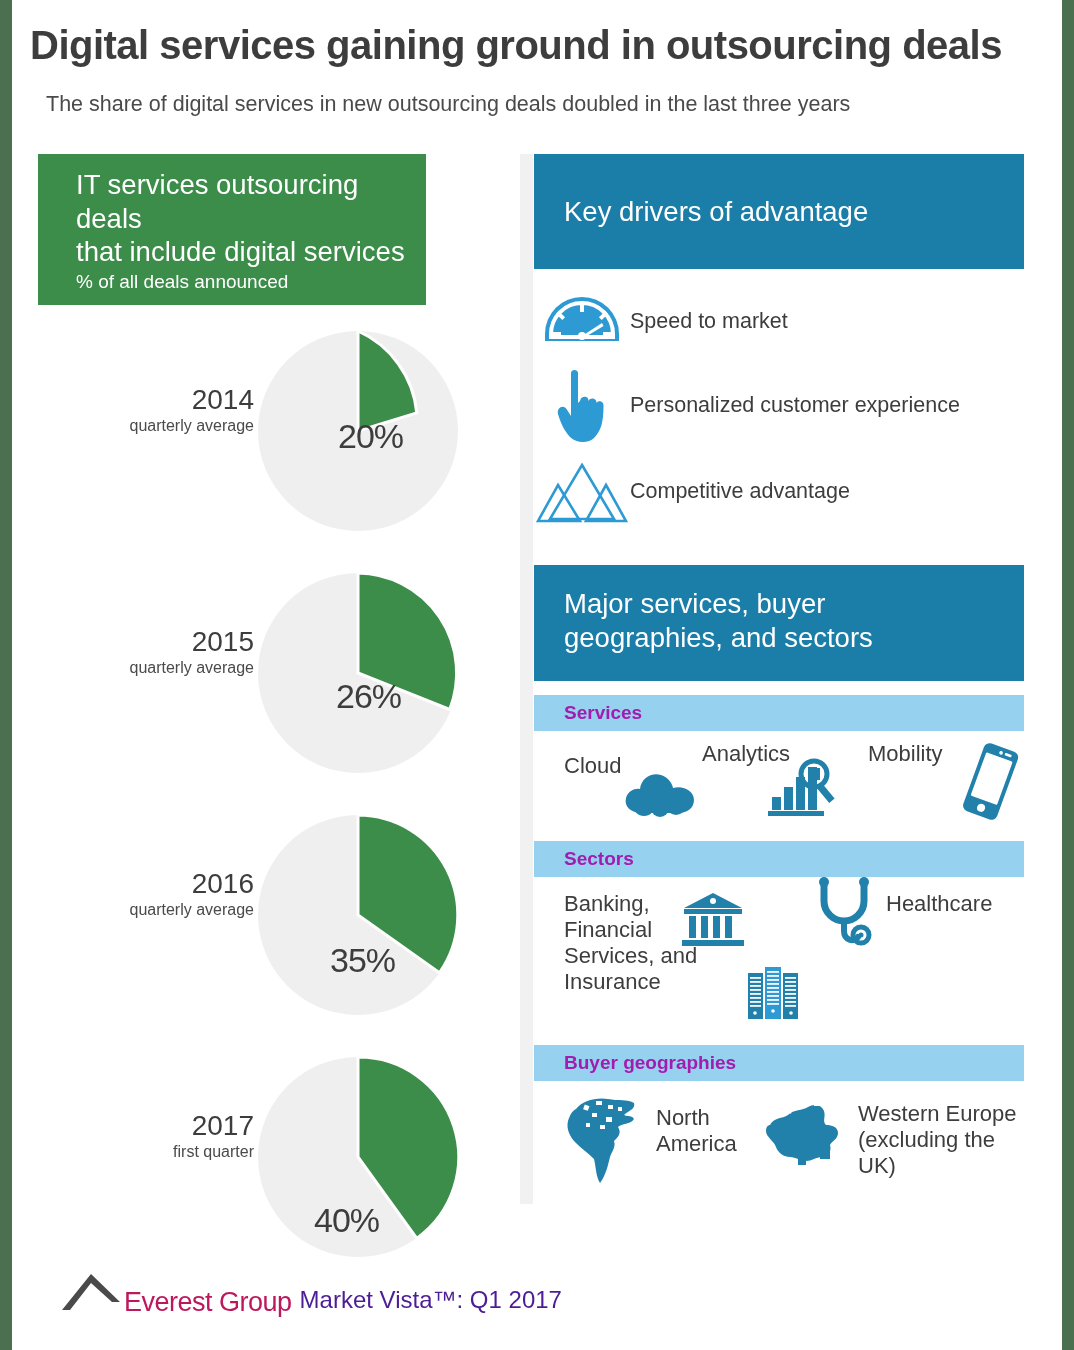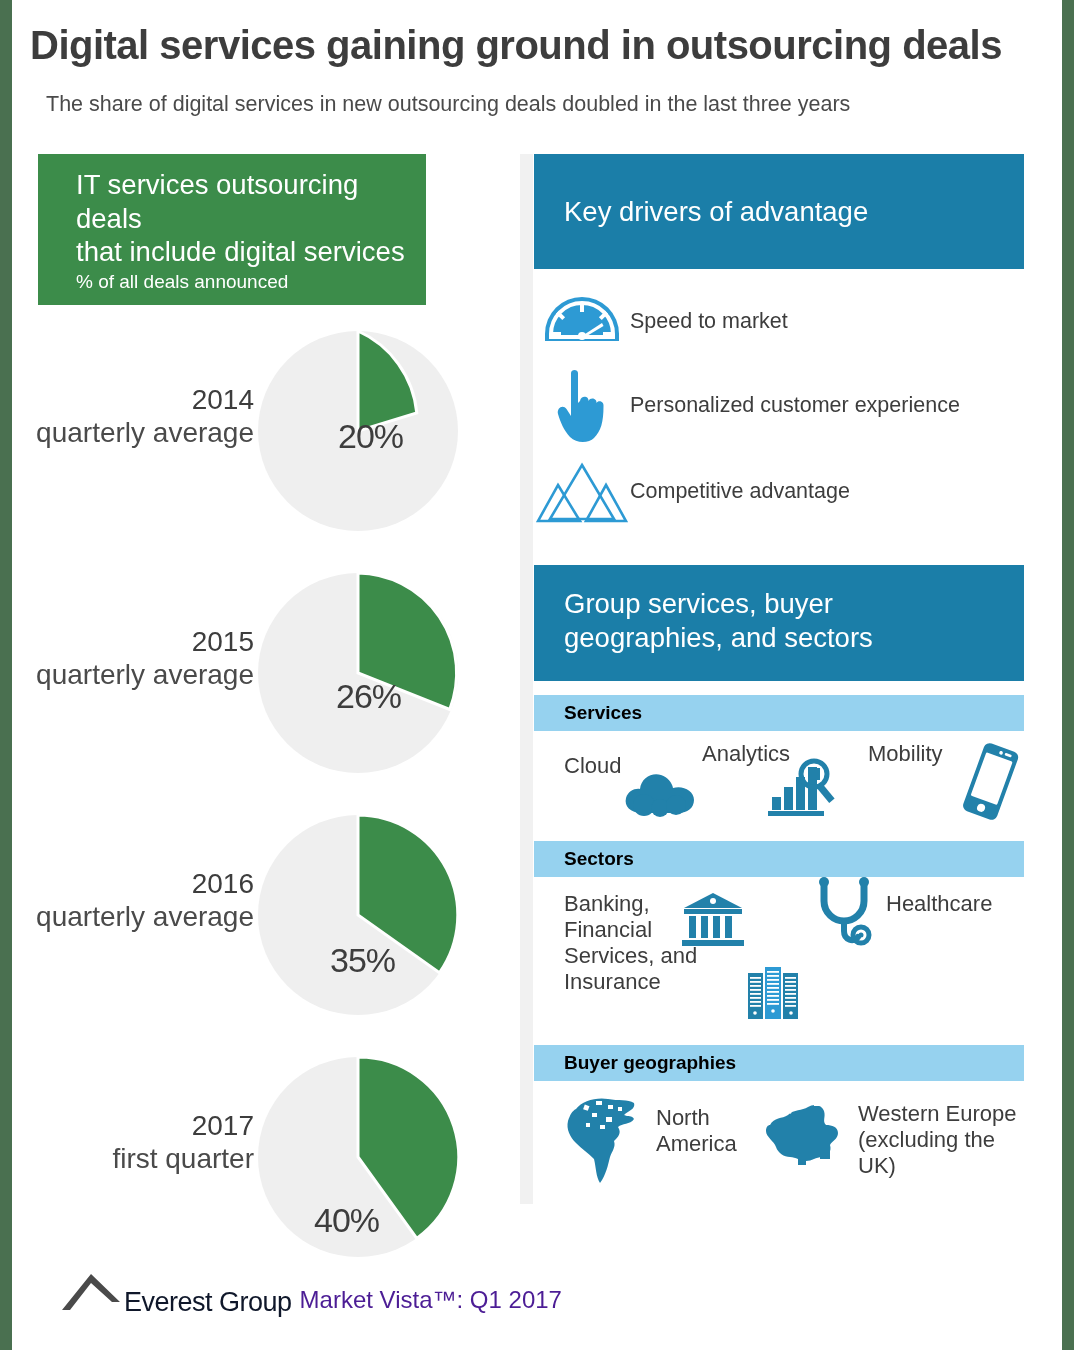--- a/index.html
+++ b/index.html
@@ -50,50 +50,50 @@
     background: #1b7ea8; color: #ffffff;
     padding: 0 0 0 30px; width: 490px;
     display: flex; align-items: center;
   }
   .panel-head-blue .line { font-size: 27.5px; line-height: 1.22; }
 
   
   .pie-row { position: relative; height: 240px; }
   .pie-labels { position: absolute; right: 262px; text-align: right; width: 220px; }
   .pie-year  { font-size: 28px; color: #3d3d3d; line-height: 1.05; }
-  .pie-sub   { font-size: 28px; color: #4a4a4a; line-height: 1.2; margin-top: 2px; }
+  .pie-sub   { font-size: 16px; color: #4a4a4a; line-height: 1.2; margin-top: 2px; }
   .pie-wrap  { position: absolute; left: 216px; top: 0; width: 208px; height: 208px; }
   .pie-svg   { display: block; }
   .pie-value {
     position: absolute; font-size: 34px; color: #3d3d3d; letter-spacing: -1px;
     white-space: nowrap;
   }
 
   
   .drivers { padding: 22px 0 0 0; }
   .driver {
     display: flex; align-items: center; margin-bottom: 14px;
   }
   .driver .ico { width: 96px; flex: 0 0 96px; display: flex; justify-content: center; align-items: center; }
   .driver .lbl { font-size: 21.5px; color: #3d3d3d; line-height: 1.2; }
 
   
   .band {
-    background: #96d2ef; color: #000000;
+    background: #96d2ef; color: #a21caf;
     font-size: 19px; font-weight: bold;
     padding: 7px 0 7px 30px; width: 490px;
   }
   .band-body { position: relative; width: 490px; }
 
   .item-lbl { font-size: 22px; color: #3d3d3d; line-height: 1.18; }
 
   
   .footer { position: absolute; left: 60px; top: 1268px; display: flex; align-items: flex-end; }
   .logo-mark { margin-right: 2px; }
-  .logo-text { font-size: 27px; color: #0f172a; letter-spacing: -0.5px; line-height: 1; text-align: center; }
+  .logo-text { font-size: 27px; color: #be185d; letter-spacing: -0.5px; line-height: 1; text-align: center; }
   .footer-note { font-size: 24px; color: #4c1d95; margin-left: 8px; line-height: 1.35; }
 
   .abs { position: absolute; }
 </style>
 </head>
 <body>
 
 <div id="page">
 
   <div class="rail rail-left"></div>
@@ -224,21 +224,21 @@
           </svg>
         </span>
         <span class="lbl">Competitive advantage</span>
       </div>
 
     </div>
 
     <div style="height:26px"></div>
 
     <div class="panel-head-blue" style="height:116px; display:block; padding-top:22px;">
-      <div class="line">Group services, buyer</div>
+      <div class="line">Major services, buyer</div>
       <div class="line">geographies, and sectors</div>
     </div>
 
     <div style="height:14px"></div>
 
     <div class="band">Services</div>
     <div class="band-body" style="height:110px;">
 
       <div class="abs item-lbl" style="left:30px; top:22px;">Cloud</div>
       <span class="abs" style="left:88px; top:36px;">

